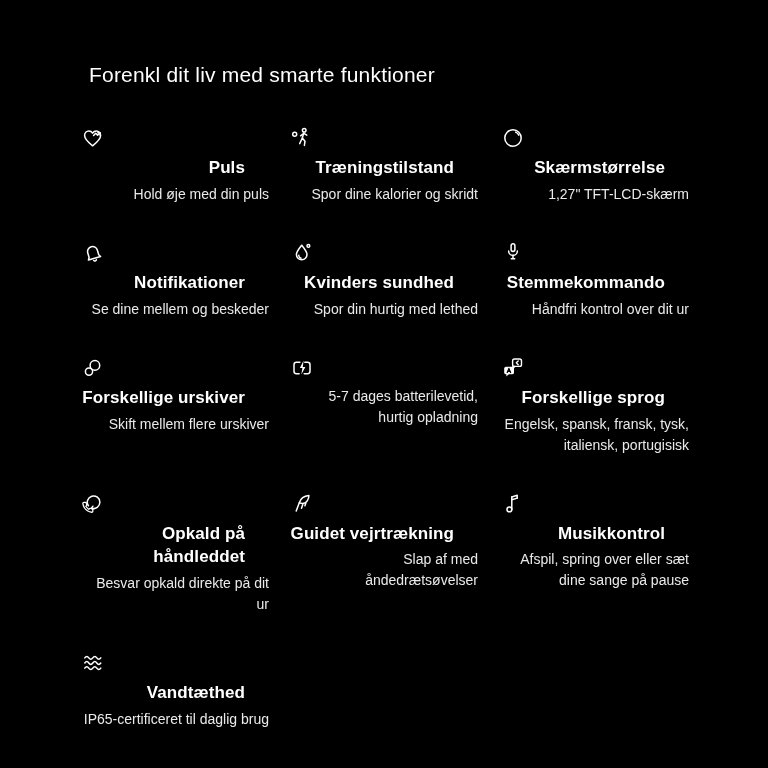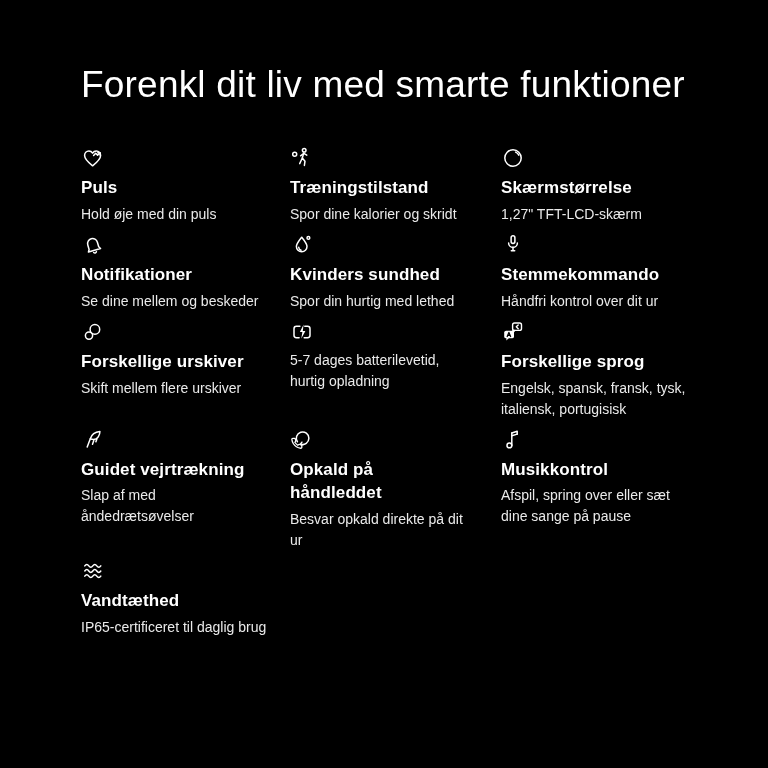--- a/index.html
+++ b/index.html
@@ -7,32 +7,33 @@
     margin: 0;
     width: 768px;
     height: 768px;
     background: #000000;
     overflow: hidden;
     font-family: "Liberation Sans", sans-serif;
     color: #ffffff;
   }
   main { padding: 62px 0 0 81px; }
   h1.page-title {
-    font-size: 37px;
+    font-size: 21px;
     font-weight: 400;
     line-height: 1.25;
-    margin: 0 0 38px 0;
+    margin: 0 0 38px 8px;
     color: #ffffff;
     letter-spacing: 0.2px;
   }
   .grid {
     display: grid;
     grid-template-columns: 209px 211px 240px;
-    row-gap: 8px;
+    row-gap: 36px;
     align-items: start;
+    text-align: right;
   }
   .feature { display: block; }
   .feature-icon { display: block; height: 24px; margin-bottom: 6px; }
   .feature-icon svg { width: 24px; height: 24px; display: block; }
   .feature-title {
     font-size: 17px;
     font-weight: 700;
     line-height: 1.4;
     margin: 0;
     max-width: 164px;
@@ -161,45 +162,45 @@
     <path d="M6.2 16.5l1.7-4.1 1.7 4.1M6.7 15.3h2.4" stroke="#000" stroke-width="1.3"></path>
   </svg>
         </span>
     <h3 class="feature-title">Forskellige sprog</h3>
     <p class="feature-desc">Engelsk, spansk, fransk, tysk, italiensk, portugisisk</p>
   </div>
 
   <div class="feature">
     <span class="feature-icon">
           <svg viewBox="0 0 24 24" fill="none" stroke="#fff" stroke-width="1.5" stroke-linecap="round" stroke-linejoin="round">
+    <path d="M7.4 13.8A6.3 6.3 0 1 1 10.6 16.2"></path>
+    <path d="M10.6 16.2l2.3.7M10.6 16.2l1.3-2"></path>
+    <path transform="translate(0.8 9.3) scale(0.5)" stroke-width="2.6" d="M22 16.92v3a2 2 0 0 1-2.18 2 19.79 19.79 0 0 1-8.63-3.07 19.5 19.5 0 0 1-6-6 19.79 19.79 0 0 1-3.07-8.67A2 2 0 0 1 4.11 2h3a2 2 0 0 1 2 1.72 12.84 12.84 0 0 0 .7 2.81 2 2 0 0 1-.45 2.11L8.09 9.91a16 16 0 0 0 6 6l1.27-1.27a2 2 0 0 1 2.11-.45 12.84 12.84 0 0 0 2.81.7A2 2 0 0 1 22 16.92z"></path>
+  </svg>
+        </span>
+    <h3 class="feature-title">Opkald på håndleddet</h3>
+    <p class="feature-desc">Besvar opkald direkte på dit ur</p>
+  </div>
+
+  <div class="feature">
+    <span class="feature-icon">
+          <svg viewBox="0 0 24 24" fill="none" stroke="#fff" stroke-width="1.5" stroke-linecap="round" stroke-linejoin="round">
     <path d="M18.9 3.6c-4.8.4-8.2 2.6-9.6 7.2 3.2 1.3 6.3.4 8.1-2.2 1-1.5 1.5-3.1 1.5-5z"></path>
     <path d="M9.3 10.8 6.2 19"></path>
     <path d="M12.8 12.6l-1.3 3.6"></path>
     <path d="M15.8 11.2l-.9 2.6"></path>
   </svg>
         </span>
     <h3 class="feature-title">Guidet vejrtrækning</h3>
     <p class="feature-desc">Slap af med åndedrætsøvelser</p>
   </div>
 
   <div class="feature">
     <span class="feature-icon">
           <svg viewBox="0 0 24 24" fill="none" stroke="#fff" stroke-width="1.5" stroke-linecap="round" stroke-linejoin="round">
-    <path d="M7.4 13.8A6.3 6.3 0 1 1 10.6 16.2"></path>
-    <path d="M10.6 16.2l2.3.7M10.6 16.2l1.3-2"></path>
-    <path transform="translate(0.8 9.3) scale(0.5)" stroke-width="2.6" d="M22 16.92v3a2 2 0 0 1-2.18 2 19.79 19.79 0 0 1-8.63-3.07 19.5 19.5 0 0 1-6-6 19.79 19.79 0 0 1-3.07-8.67A2 2 0 0 1 4.11 2h3a2 2 0 0 1 2 1.72 12.84 12.84 0 0 0 .7 2.81 2 2 0 0 1-.45 2.11L8.09 9.91a16 16 0 0 0 6 6l1.27-1.27a2 2 0 0 1 2.11-.45 12.84 12.84 0 0 0 2.81.7A2 2 0 0 1 22 16.92z"></path>
-  </svg>
-        </span>
-    <h3 class="feature-title">Opkald på håndleddet</h3>
-    <p class="feature-desc">Besvar opkald direkte på dit ur</p>
-  </div>
-
-  <div class="feature">
-    <span class="feature-icon">
-          <svg viewBox="0 0 24 24" fill="none" stroke="#fff" stroke-width="1.5" stroke-linecap="round" stroke-linejoin="round">
     <circle cx="8.4" cy="17.4" r="2.4"></circle>
     <path d="M10.8 17.4V5"></path>
     <path d="M10.8 5l5.4-1.7v3"></path>
     <path d="M10.8 7.8l5.4-1.7"></path>
   </svg>
         </span>
     <h3 class="feature-title">Musikkontrol</h3>
     <p class="feature-desc">Afspil, spring over eller sæt dine sange på pause</p>
   </div>
 

